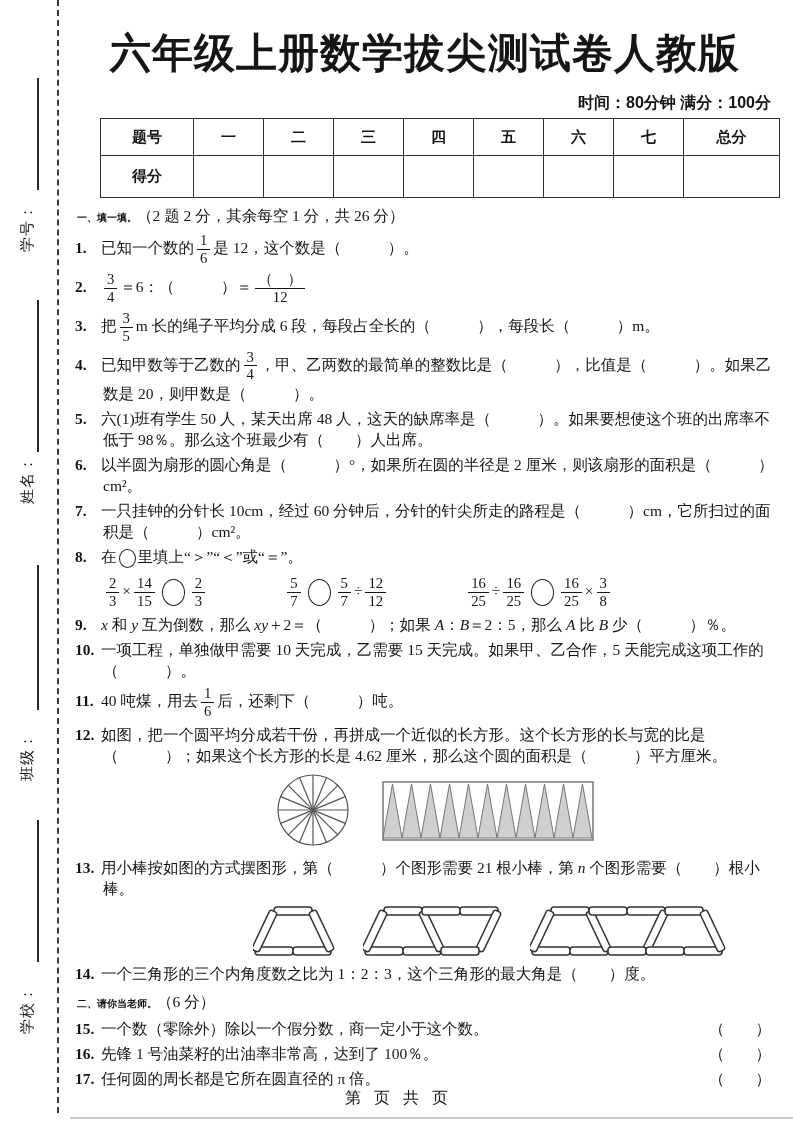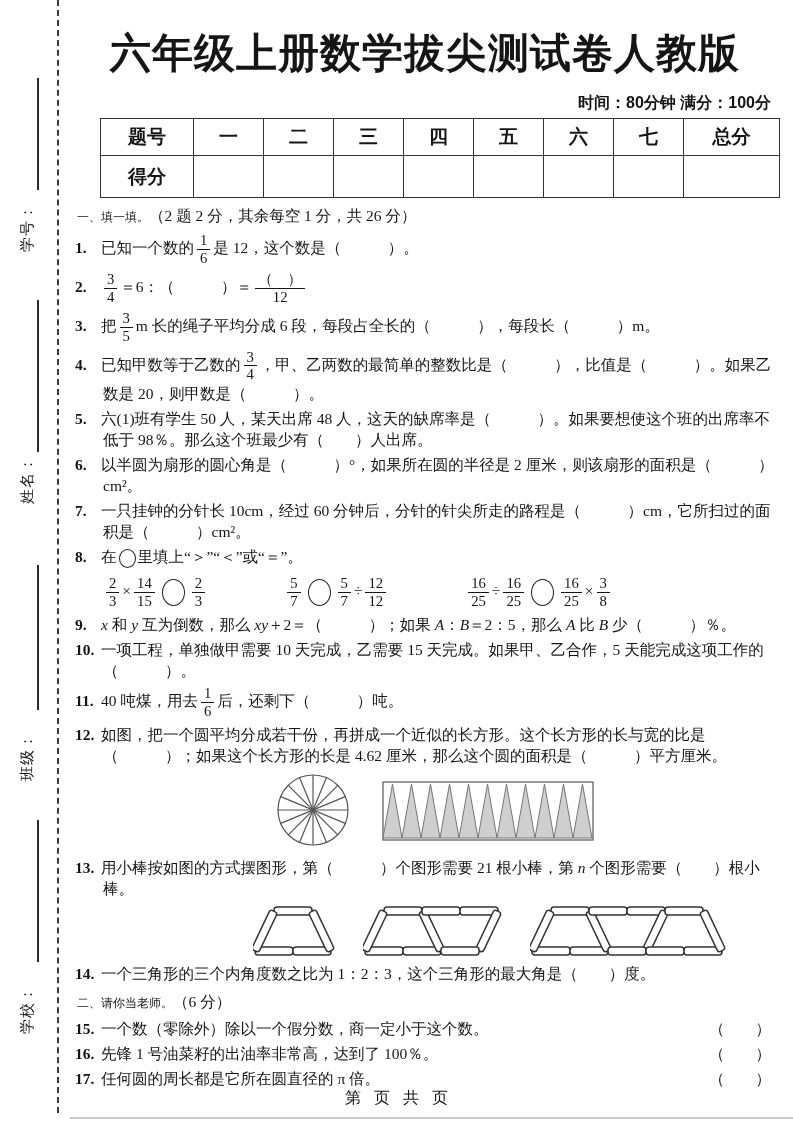--- a/index.html
+++ b/index.html
@@ -12,29 +12,29 @@
               white-space:nowrap;font-size:15px;letter-spacing:1px;
               font-family:"Liberation Sans","DejaVu Sans",sans-serif;}
   .bottom-edge{position:absolute;left:70px;right:0;top:1117px;height:2px;background:#c9c9c9;}
   
   .content{position:absolute;left:75px;top:0;width:700px;}
   .title{margin:26px 0 8px;text-align:center;font:700 41px "Liberation Sans","DejaVu Sans",sans-serif;letter-spacing:1px;}
   .subtitle{margin:10px 0 0;text-align:center;font:700 33px "Liberation Sans","DejaVu Sans",sans-serif;}
   .meta{margin:12px 4px 4px 0;text-align:right;font:700 16px "Liberation Sans","DejaVu Sans",sans-serif;}
   
   .score{border-collapse:collapse;margin:3px 6px 0 25px;table-layout:fixed;width:672px;
-         text-align:center;font-size:19px;font-weight:700;}
+         text-align:center;font-size:15px;font-weight:700;}
   .score td{border:1.6px solid #333;padding:0;}
   .score tr:first-child td{height:36px;}
   .score tr:last-child td{height:41px;}
   .score .c0{width:92px;} .score .cn{width:69px;} .score .cl{width:95px;}
   
   #questions{margin-top:7px;font-size:15.5px;line-height:21px;}
   .sec-head{margin:7px 0 3px 2px;}
-  .sec-title{font-weight:400;font-size:12px;}
+  .sec-title{font-weight:700;font-size:10px;}
   .sec-note{font-size:15.5px;}
   .question{padding-left:28px;text-indent:-28px;margin:4px 0;}
   .qnum{display:inline-block;width:26px;font-weight:700;text-indent:0;}
   .question > div{text-indent:0;}
   .tf{display:flex;justify-content:space-between;padding-right:4px;}
   .tf .tf-left{flex:1 1 auto;}
   .tf .tf-ans{flex:0 0 auto;white-space:nowrap;}
   
   .frac{display:inline-flex;flex-direction:column;align-items:center;vertical-align:middle;
         margin:0 3px;line-height:1.15;font-size:0.95em;text-align:center;text-indent:0;}

